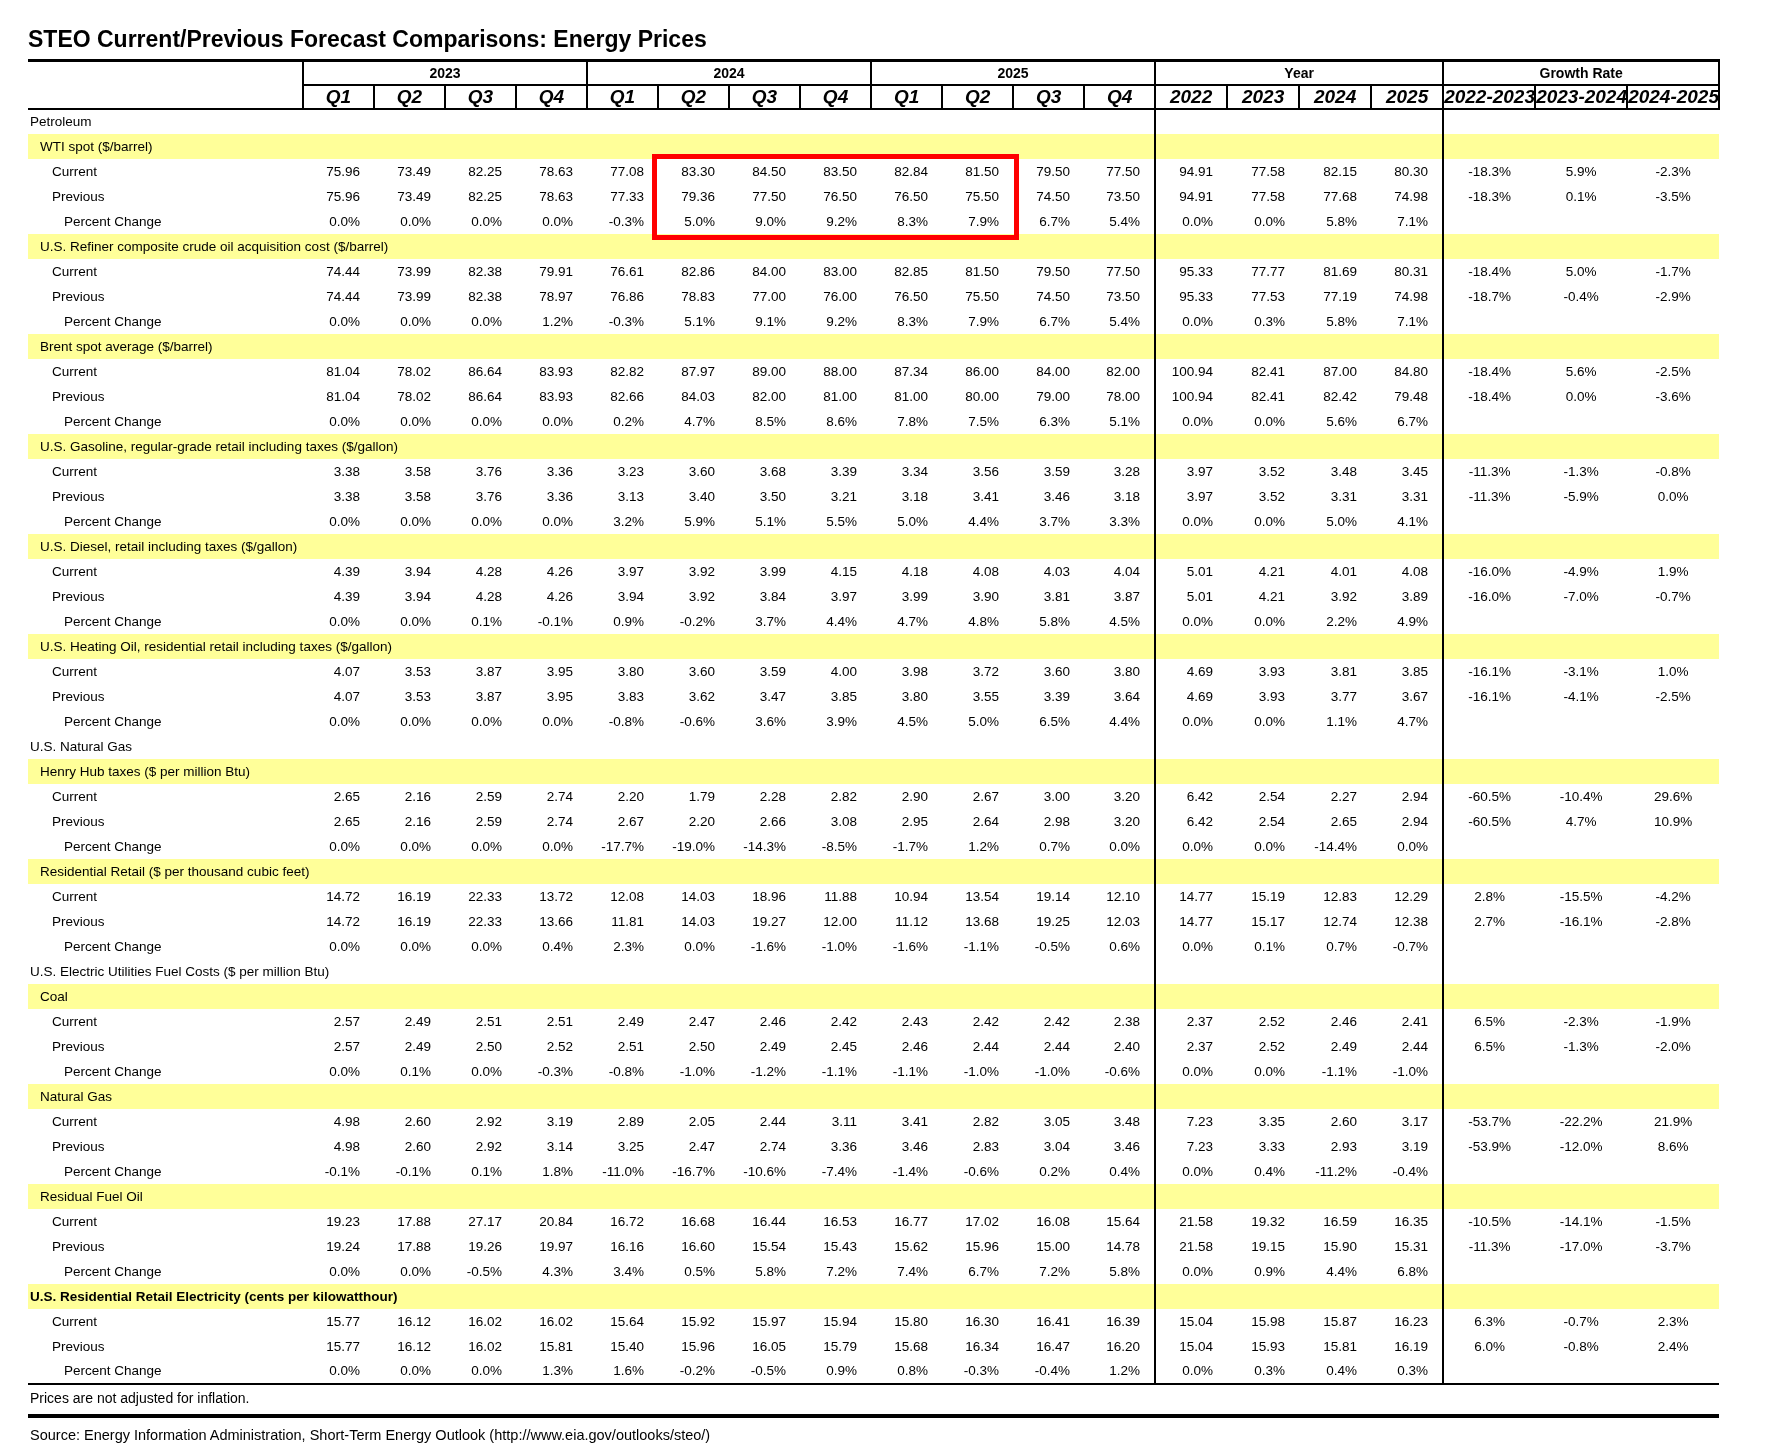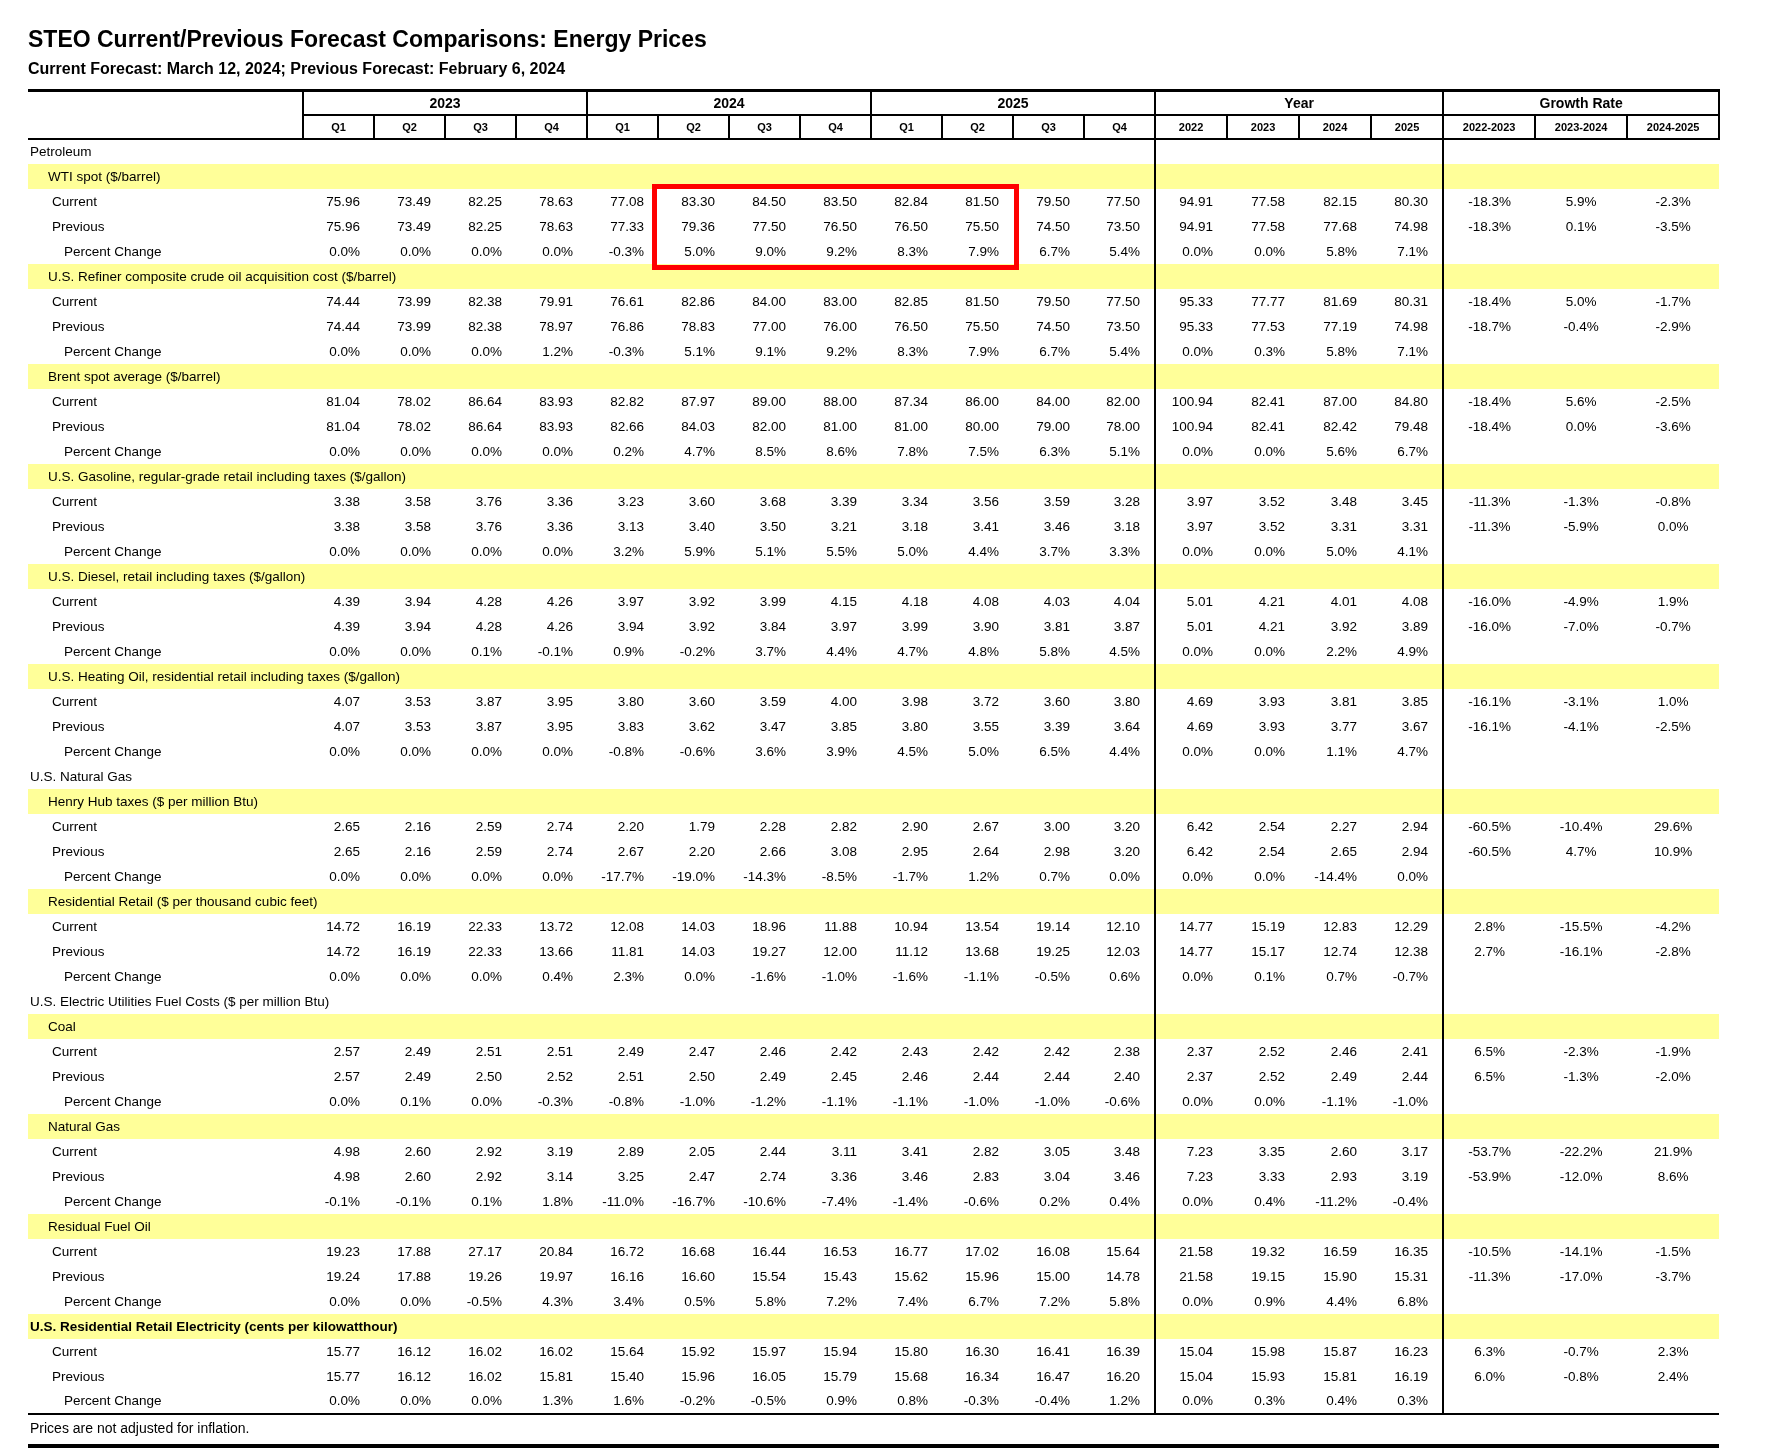--- a/index.html
+++ b/index.html
@@ -27,25 +27,25 @@
   }
   col.c-lab { width: 275px; }
   col.c-q   { width: 71px; }
   col.c-y   { width: 72px; }
   col.c-g   { width: 92px; }
 
   th, td { height: 25px; font-weight: normal; overflow: hidden; white-space: nowrap; }
   thead th, thead td { height: 24px; }
   .labhead { border-right: 2px solid #000; border-bottom: 2px solid #000; }
   .grp { border: 2px solid #000; border-top: none; font-weight: bold; text-align: center; font-size: 14px; }
-  .qh  { border: 2px solid #000; font-weight: bold; text-align: center; font-size: 11px; }
+  .qh  { border: 2px solid #000; font-weight: bold; text-align: center; font-size: 19px; font-style: italic; }
 
   .sect { font-weight: normal; padding-left: 2px; font-size: 13.5px; }
   .band { background: var(--band-yellow, #FFFF99); }
-  .bandlab { padding-left: 20px; }
+  .bandlab { padding-left: 12px; }
   .band.bold { font-weight: bold; padding-left: 2px; }
   .lab { padding-left: 24px; }
   .lab.pct { padding-left: 36px; }
   .num { text-align: right; padding-right: 14px; }
   .gr  { text-align: center; }
   .sepl { border-left: 2px solid #000; }
 
   .hlbox {
     position: absolute;
     left: 624px; top: 95px;
@@ -60,21 +60,20 @@
     padding: 5px 0 8px 2px;
     font-size: 14px;
   }
   .source { width: 1691px; padding: 9px 0 0 2px; font-size: 14.5px; }
 </style>
 </head>
 <body>
 
 <div class="page">
   <div class="title">STEO Current/Previous Forecast Comparisons: Energy Prices</div>
-  <div class="subtitle">Current Forecast: March 12, 2024; Previous Forecast: February 6, 2024</div>
 
   <div class="tablewrap">
     <table id="forecast-table">
         <colgroup>
           <col class="c-lab">
           <col class="c-q">
           <col class="c-q">
           <col class="c-q">
           <col class="c-q">
           <col class="c-q">

